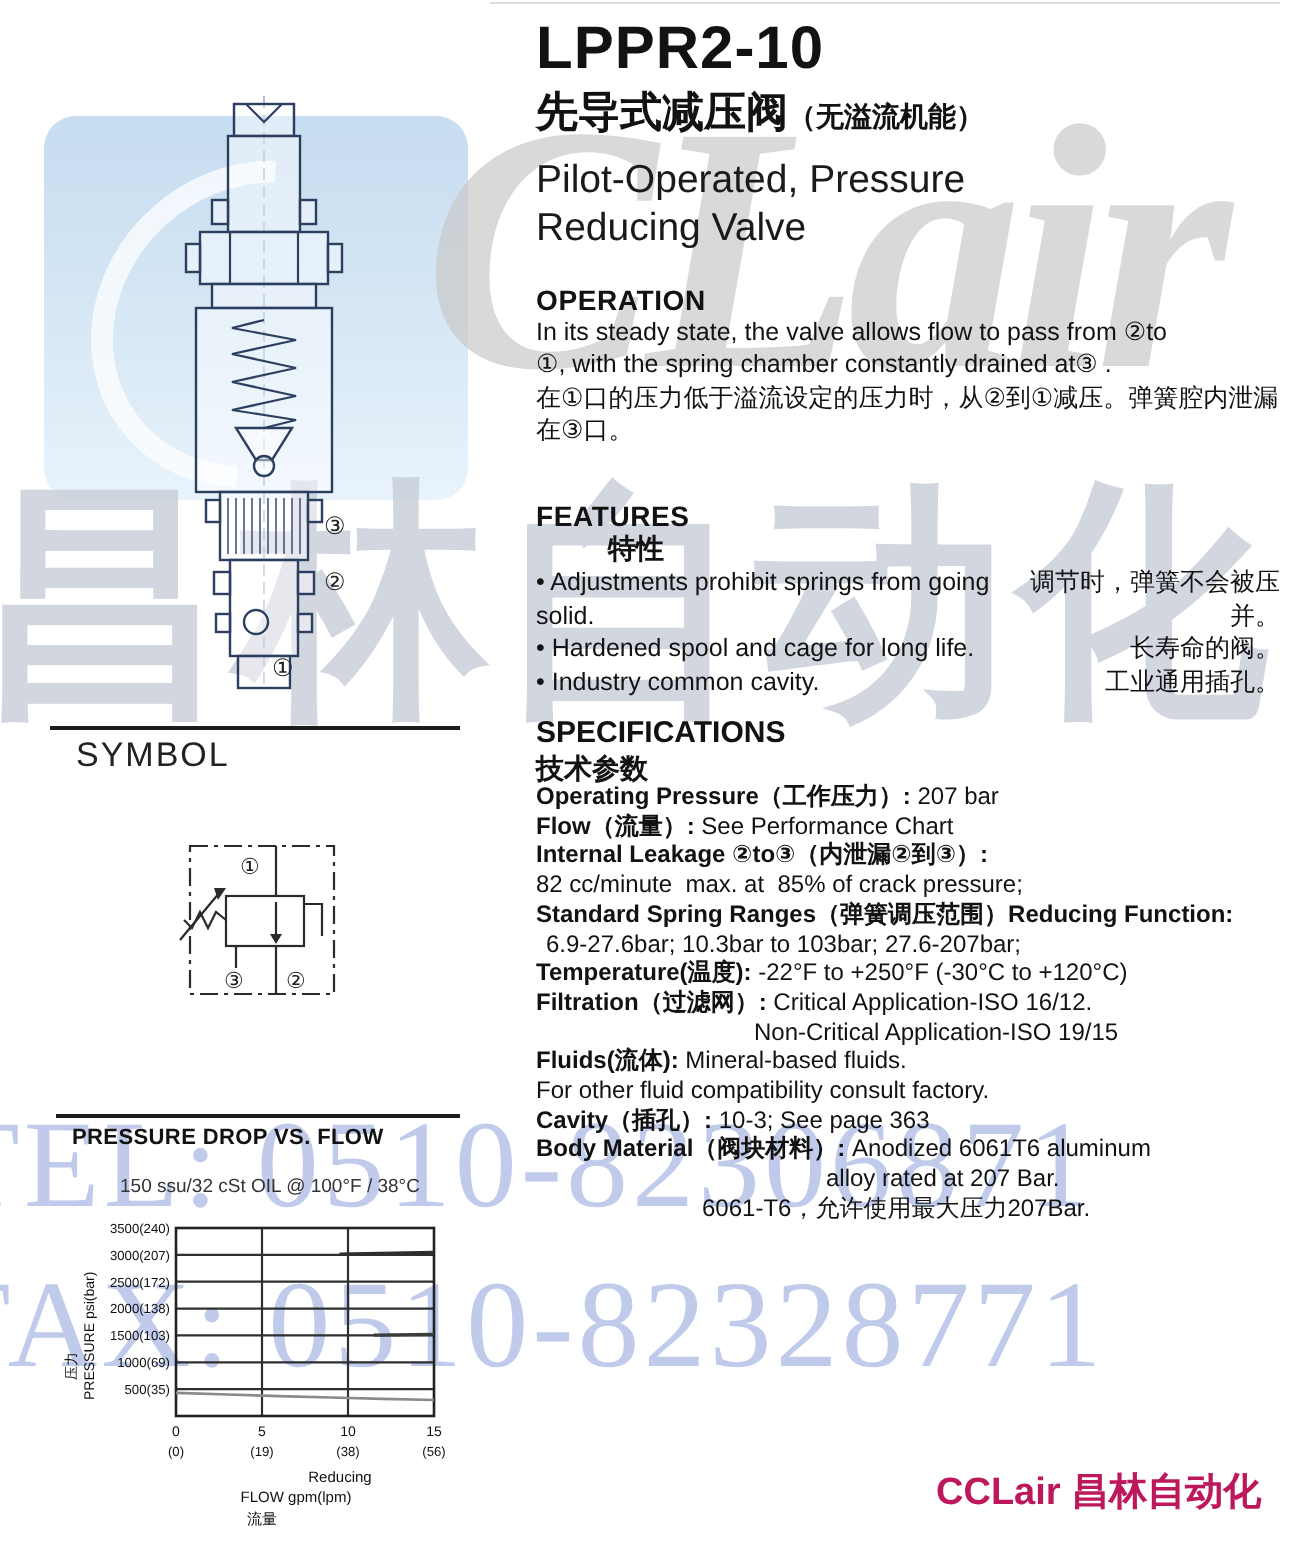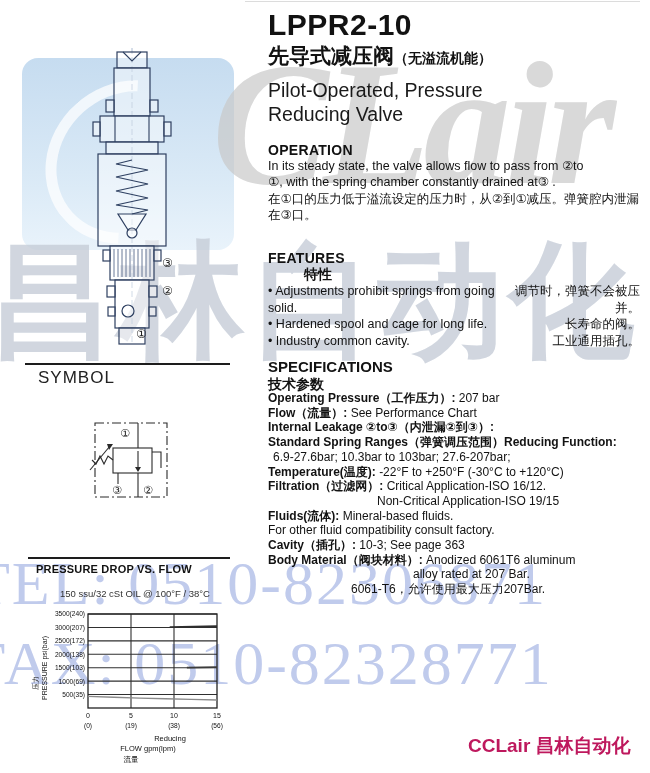--- a/index.html
+++ b/index.html
@@ -148,20 +148,21 @@
   <text x="24" y="76" font-size="11" fill="#222">③</text>
   <text x="55" y="76" font-size="11" fill="#222">②</text>
 </svg>
 
 <div class="content h1b" style="left:268px;top:358px;">SPECIFICATIONS</div>
 <div class="content zh-h" style="left:268px;top:376px;">技术参数</div>
 <div class="content" id="spec-lines">
     <div class="spec-line"><b>Operating Pressure（工作压力）: </b>207 bar</div>
     <div class="spec-line"><b>Flow（流量）: </b>See Performance Chart</div>
     <div class="spec-line"><b>Internal Leakage ②to③（内泄漏②到③）: </b></div>
+    <div class="spec-line">82 cc/minute&nbsp;&nbsp;max. at&nbsp;&nbsp;85% of crack pressure;</div>
     <div class="spec-line"><b>Standard Spring Ranges（弹簧调压范围）Reducing Function:</b></div>
     <div class="spec-line" style="padding-left: 5px;">6.9-27.6bar; 10.3bar to 103bar; 27.6-207bar;</div>
     <div class="spec-line"><b>Temperature(温度): </b>-22°F to +250°F (-30°C to +120°C)</div>
     <div class="spec-line"><b>Filtration（过滤网）: </b>Critical Application-ISO 16/12.</div>
     <div class="spec-line" style="padding-left: 109px;">Non-Critical Application-ISO 19/15</div>
     <div class="spec-line"><b>Fluids(流体): </b>Mineral-based fluids.</div>
     <div class="spec-line">For other fluid compatibility consult factory.</div>
     <div class="spec-line"><b>Cavity（插孔）: </b>10-3; See page 363</div>
     <div class="spec-line"><b>Body Material（阀块材料）: </b>Anodized 6061T6 aluminum</div>
     <div class="spec-line" style="padding-left: 145px;">alloy rated at 207 Bar.</div>

